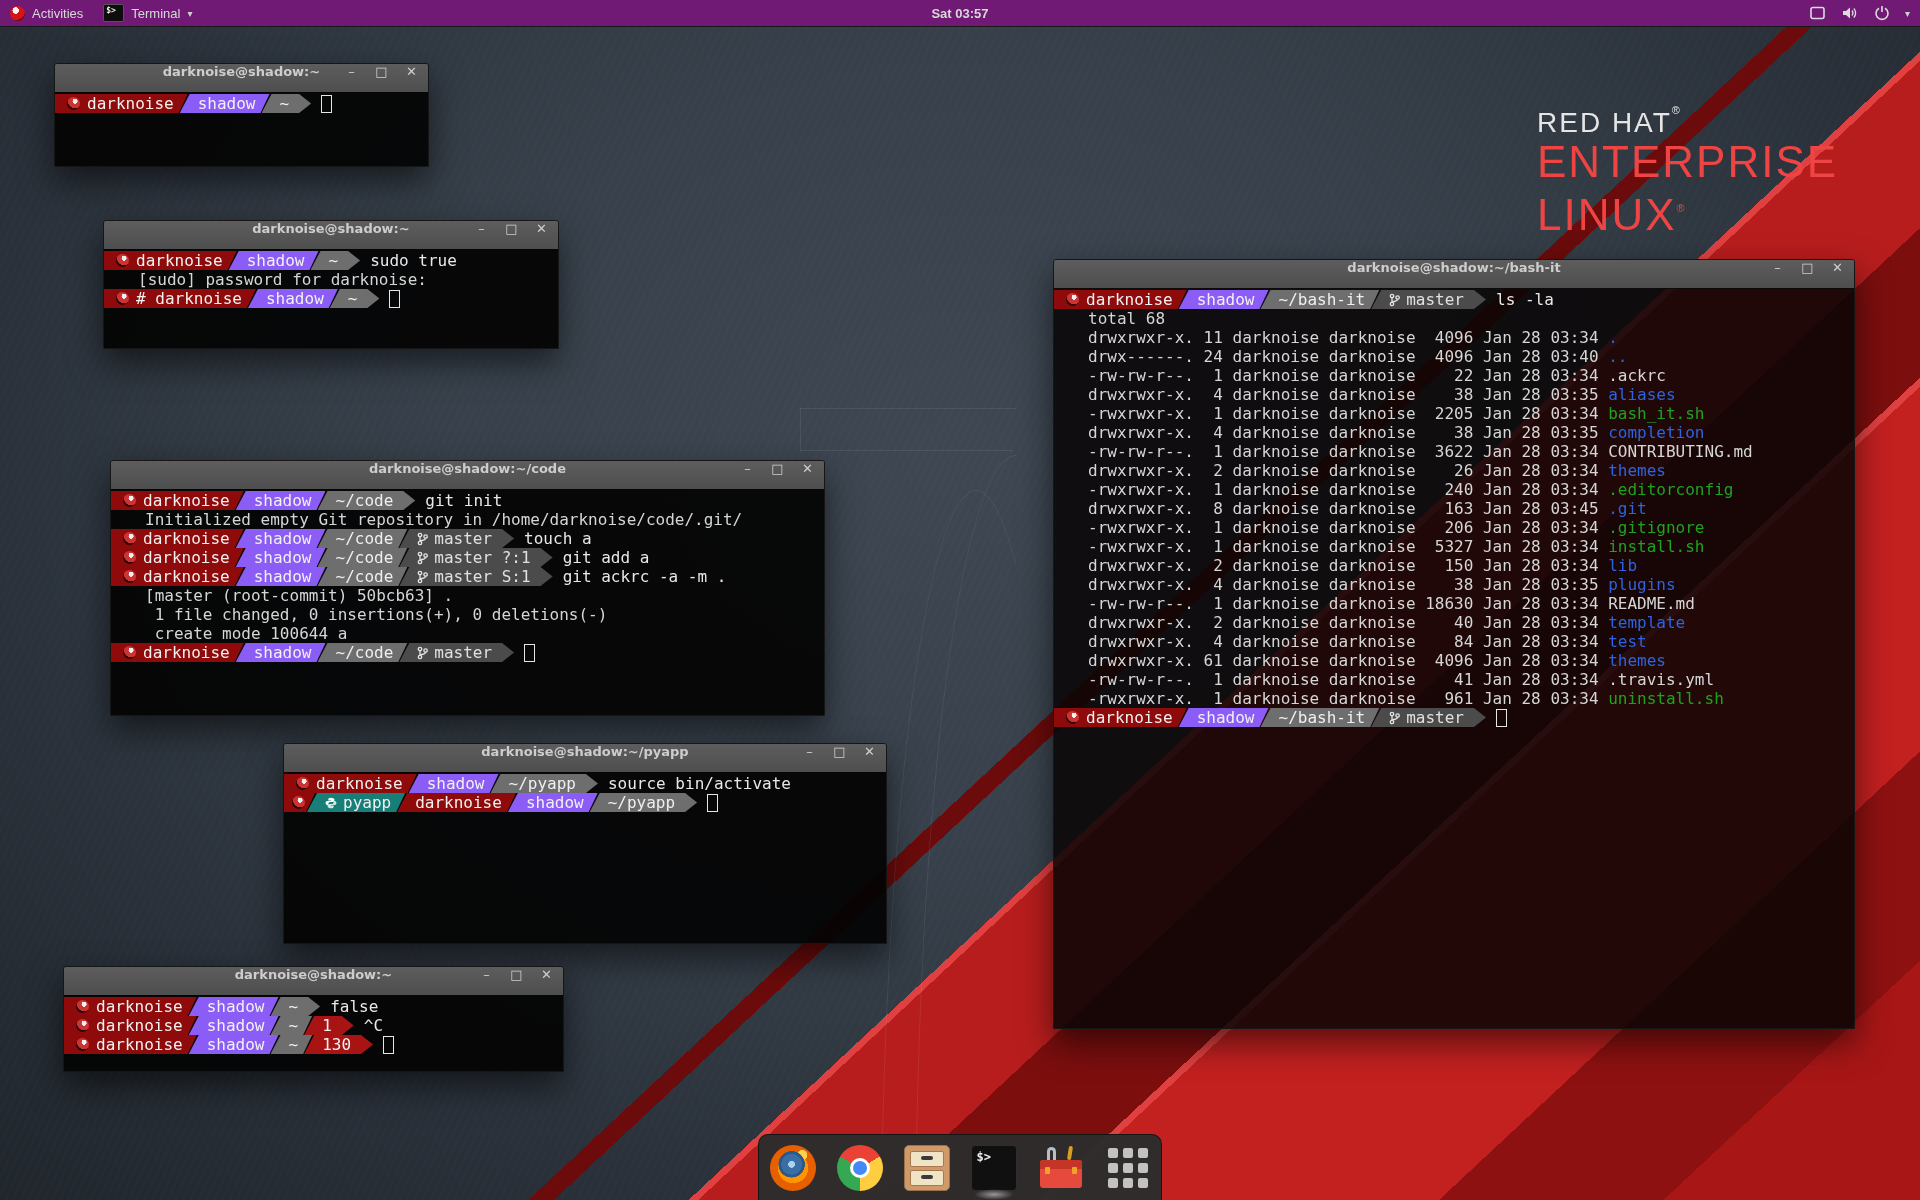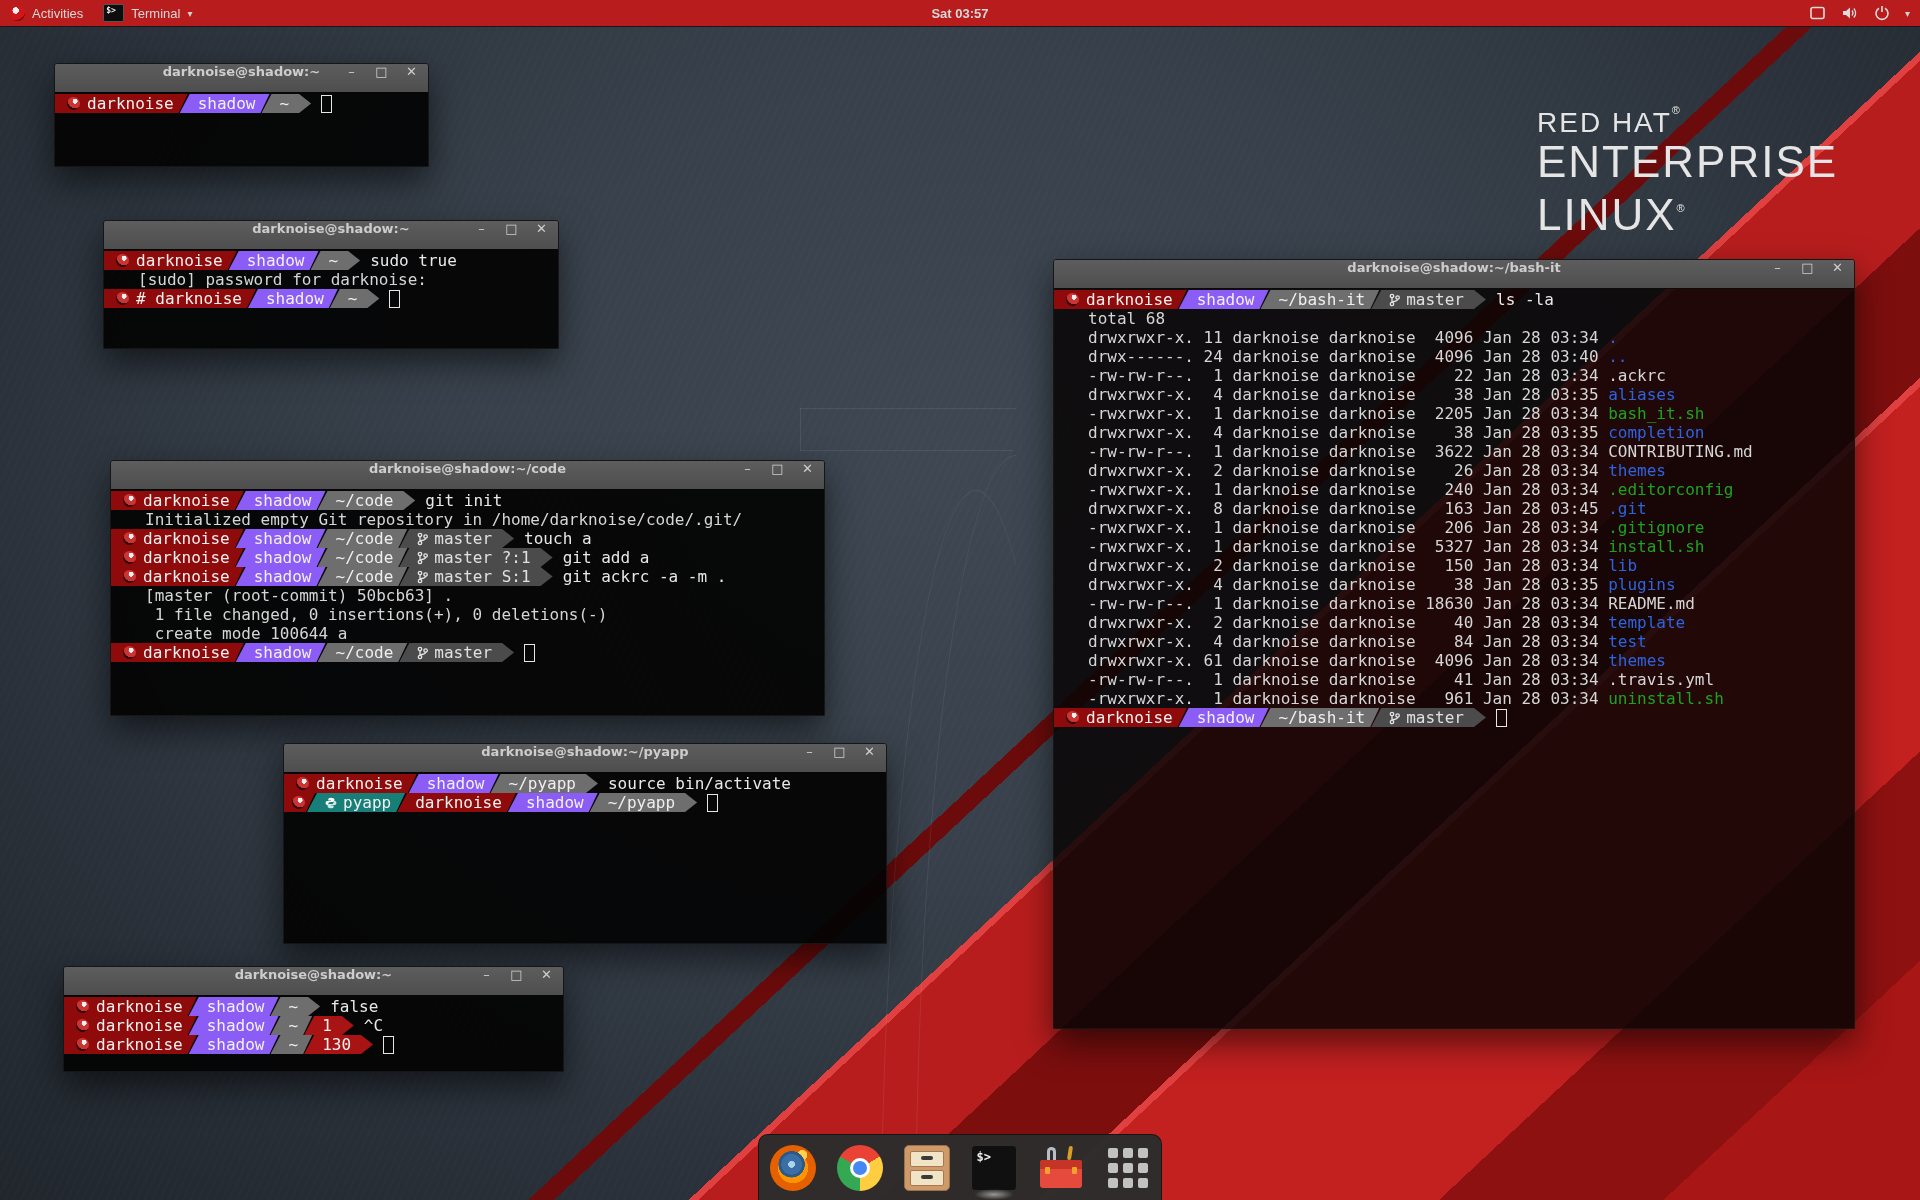--- a/index.html
+++ b/index.html
@@ -27,26 +27,26 @@
       #8e1111 85% 92%,
       #a81616 92% 100%);
   }
   .wp-line{position:absolute;height:1px;background:rgba(205,215,225,0.10);z-index:2;}
   .wp-vline{position:absolute;width:1px;background:rgba(205,215,225,0.10);z-index:2;}
   .wp-arcclip{position:absolute;left:0;top:0;width:1016px;height:1200px;overflow:hidden;z-index:2;}
   .wp-arc{position:absolute;border:1px solid rgba(205,215,225,0.10);border-radius:50%;}
   
   .brand{position:absolute;left:1537px;top:104px;z-index:2;color:#5e6871;}
   .brand .b1{font-size:28px;font-weight:400;letter-spacing:2px;color:#e5e5e5;}
-  .brand .b2{font-size:44px;font-weight:400;letter-spacing:2px;line-height:46px;color:#e5e5e5;}
+  .brand .b2{font-size:44px;font-weight:400;letter-spacing:2px;line-height:46px;color:#ef4444;}
   .brand sup{font-size:11px;vertical-align:18px;}
 
   
   .topbar{position:absolute;left:0;top:0;width:1920px;height:26px;z-index:40;
-    background:#b91c1c;border-bottom:1px solid #181818;
+    background:#701a75;border-bottom:1px solid #181818;
     display:flex;align-items:center;color:#d8d8d8;font-size:13px;}
   .tb-left{display:flex;align-items:center;height:100%;}
   .tb-center{position:absolute;left:0;right:0;display:flex;justify-content:center;pointer-events:none;}
   .tb-center .panel-item{pointer-events:auto;}
   .tb-right{margin-left:auto;display:flex;align-items:center;gap:15px;height:100%;padding-right:10px;}
   .panel-item{display:flex;align-items:center;gap:7px;padding:0 10px;height:100%;cursor:default;}
   .rh-icon{width:15px;height:15px;border-radius:50%;
     background:radial-gradient(circle at 38% 30%, #f3f3f3 0 22%, #d01616 24% 66%, #7a0808 68% 100%);}
   .term-mini{width:17px;height:15px;background:#0d0d0d;border:1px solid #555;border-radius:2px;
     font:bold 8px "DejaVu Sans Mono",monospace;color:#eee;display:flex;padding:1px 0 0 2px;}

